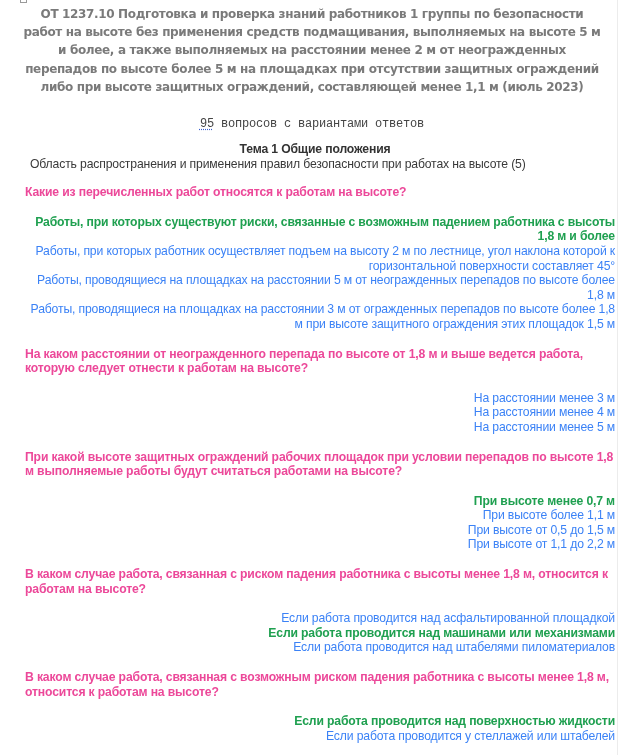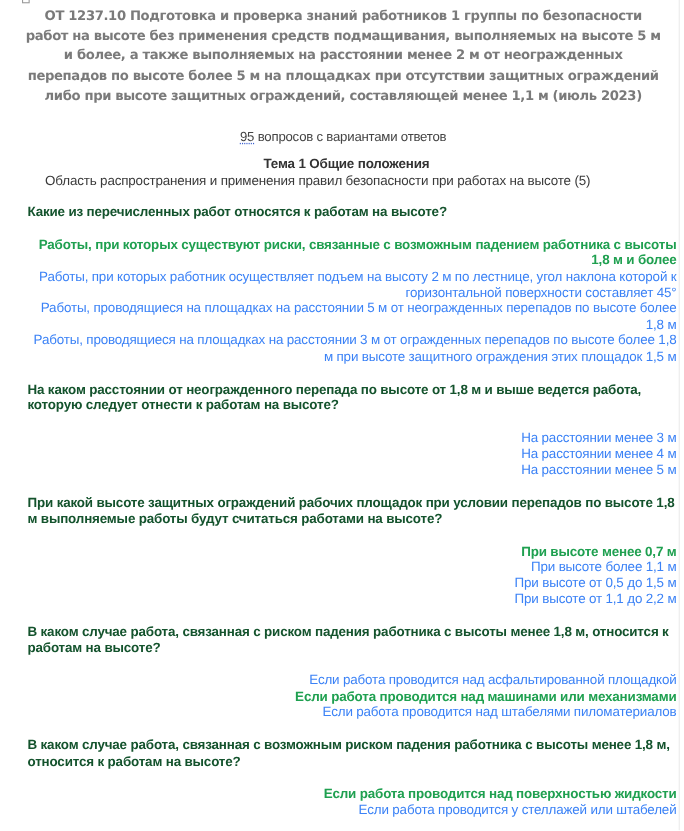--- a/index.html
+++ b/index.html
@@ -46,21 +46,21 @@
       color: #7a7a7a;
       letter-spacing: -0.35px;
       margin: 0;
     }
     .subtitle {
       position: absolute;
       left: 22px;
       top: 117px;
       width: 580px;
       text-align: center;
-      font-family: Liberation Sans, sans-serif;
+      font-family: Liberation Mono, monospace;
       font-size: 12px;
       line-height: 15px;
       color: #444444;
       letter-spacing: -0.2px;
     }
     .subtitle .count {
       text-decoration: underline dotted #3a5fd0;
       text-underline-offset: 2px;
     }
     .content {
@@ -74,25 +74,25 @@
     }
     .topic-title {
       text-align: center;
       font-weight: bold;
       color: #333333;
       margin: 0;
       padding-right: 10px;
     }
     .topic-sub {
       color: #3a3a3a;
-      margin: 0 0 14px 16px;
+      margin: 0 0 14px 5px;
     }
     .question {
       font-weight: bold;
-      color: #14532d;
+      color: #ec4899;
       margin: 0 0 15px 0;
     }
     .answers {
       margin: 0 0 15px 0;
       padding: 0;
       list-style: none;
       text-align: right;
     }
     .answer {
       color: #3b82f6;

